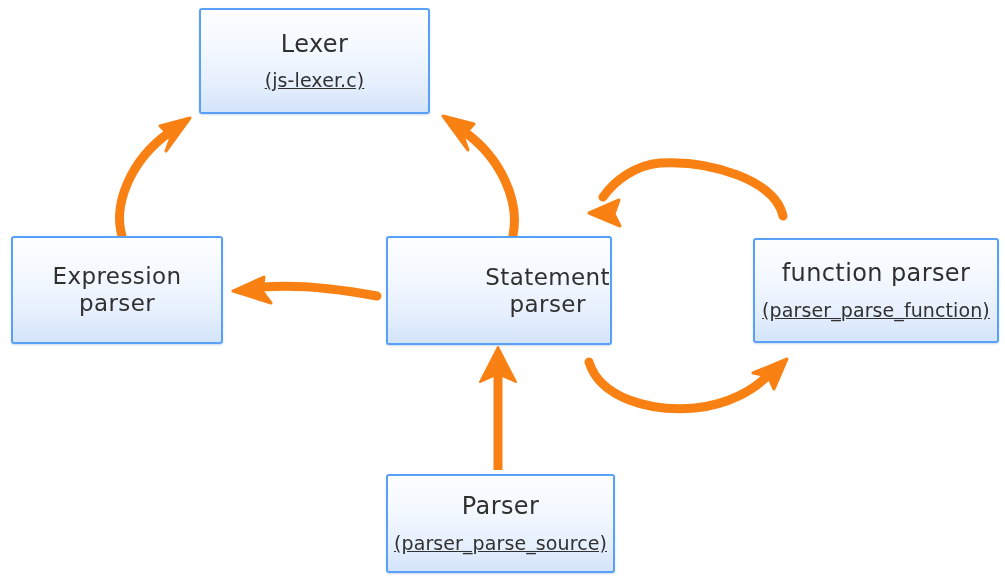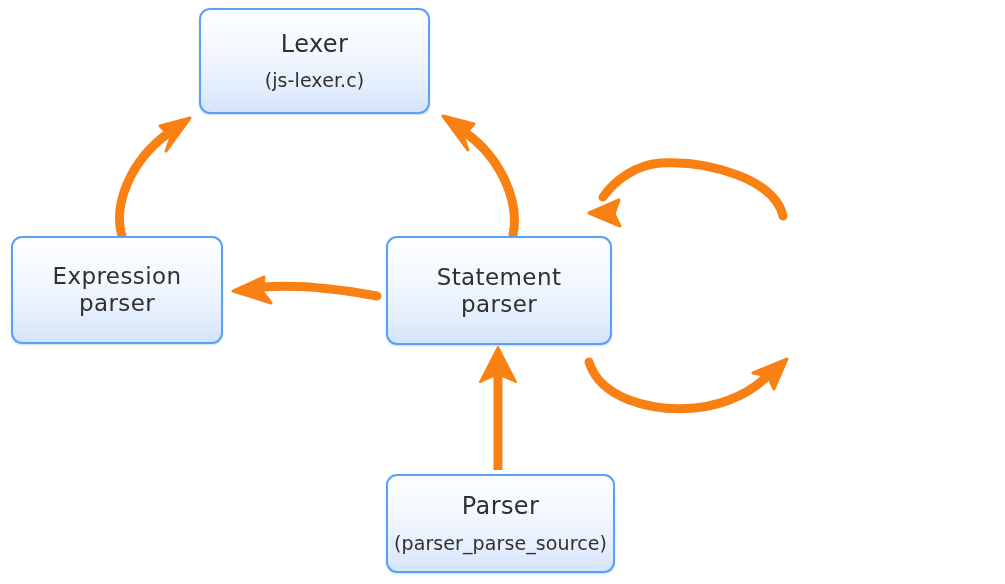--- a/index.html
+++ b/index.html
@@ -21,46 +21,47 @@
     left: 0;
     top: 0;
     width: 1005px;
     height: 584px;
     pointer-events: none;
   }
   .node {
     position: absolute;
     box-sizing: border-box;
     border: 2px solid #58a0f8;
-    border-radius: 11px;
+    border-radius: 3px;
     background: linear-gradient(to bottom, #fdfeff 0%, #f3f8ff 40%, #e4eefc 75%, #d4e4fb 100%);
     box-shadow: 0 1px 2px rgba(90,130,180,0.30);
     display: flex;
     flex-direction: column;
     align-items: center;
     justify-content: center;
     text-align: center;
     color: #303030;
     line-height: 1.16;
   }
   .node .title {
     font-size: 23px;
     letter-spacing: 0.4px;
     white-space: pre-line;
   }
   .node .sub {
     font-size: 19px;
     letter-spacing: 0.1px;
     margin-top: 11px;
+    text-decoration: underline;
   }
 
   
   #node-lexer      { left: 199px; top: 8px;   width: 231px; height: 106px; }
   #node-expression { left: 11px;  top: 236px; width: 212px; height: 108px; }
-  #node-statement  { left: 386px; top: 236px; width: 226px; height: 109px; }
+  #node-statement  { left: 386px; top: 236px; width: 226px; height: 109px; align-items: flex-end; }
   #node-function   { left: 753px; top: 238px; width: 246px; height: 105px; }
   #node-parser     { left: 386px; top: 474px; width: 229px; height: 99px; }
 
   #node-function .title { font-size: 24px; }
   #node-function .sub   { font-size: 19px; }
   #node-parser .title   { font-size: 24px; }
   #node-parser .sub     { font-size: 19px; }
   #node-lexer .title    { font-size: 24px; }
 </style>
 </head>
@@ -109,19 +110,23 @@
   <div class="node" id="node-expression">
     <div class="title">Expression
 parser</div>
   </div>
 
   <div class="node" id="node-statement">
     <div class="title">Statement
 parser</div>
   </div>
 
+  <div class="node" id="node-function">
+    <div class="title">function parser</div>
+    <div class="sub">(parser_parse_function)</div>
+  </div>
 
   <div class="node" id="node-parser">
     <div class="title">Parser</div>
     <div class="sub">(parser_parse_source)</div>
   </div>
 
 </div>
 
 </body></html>

